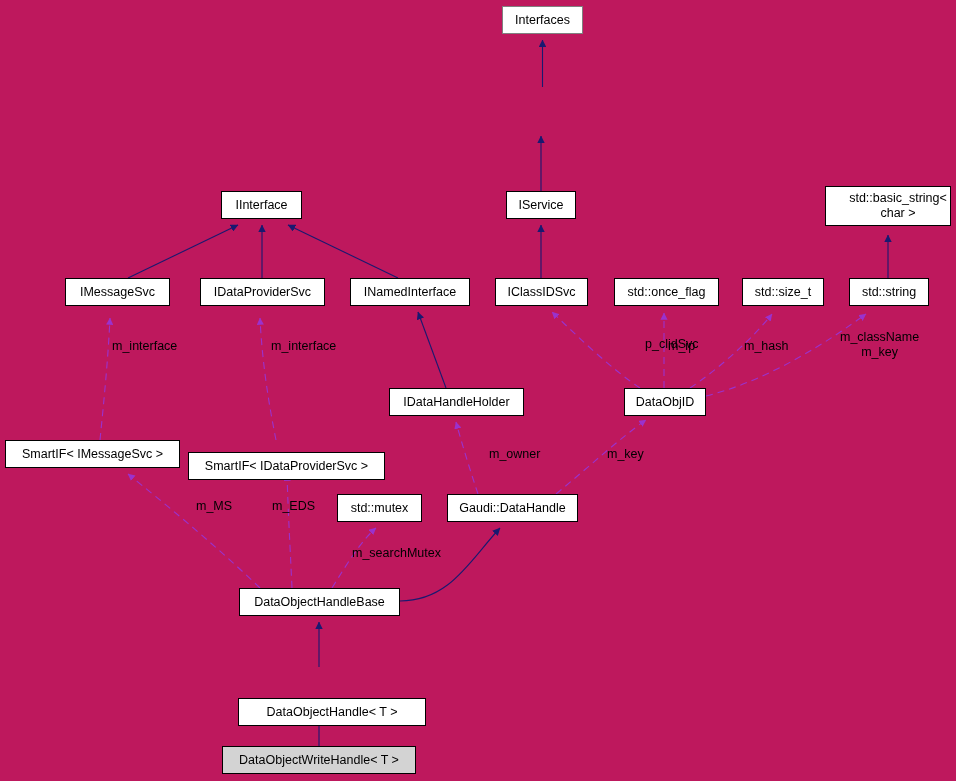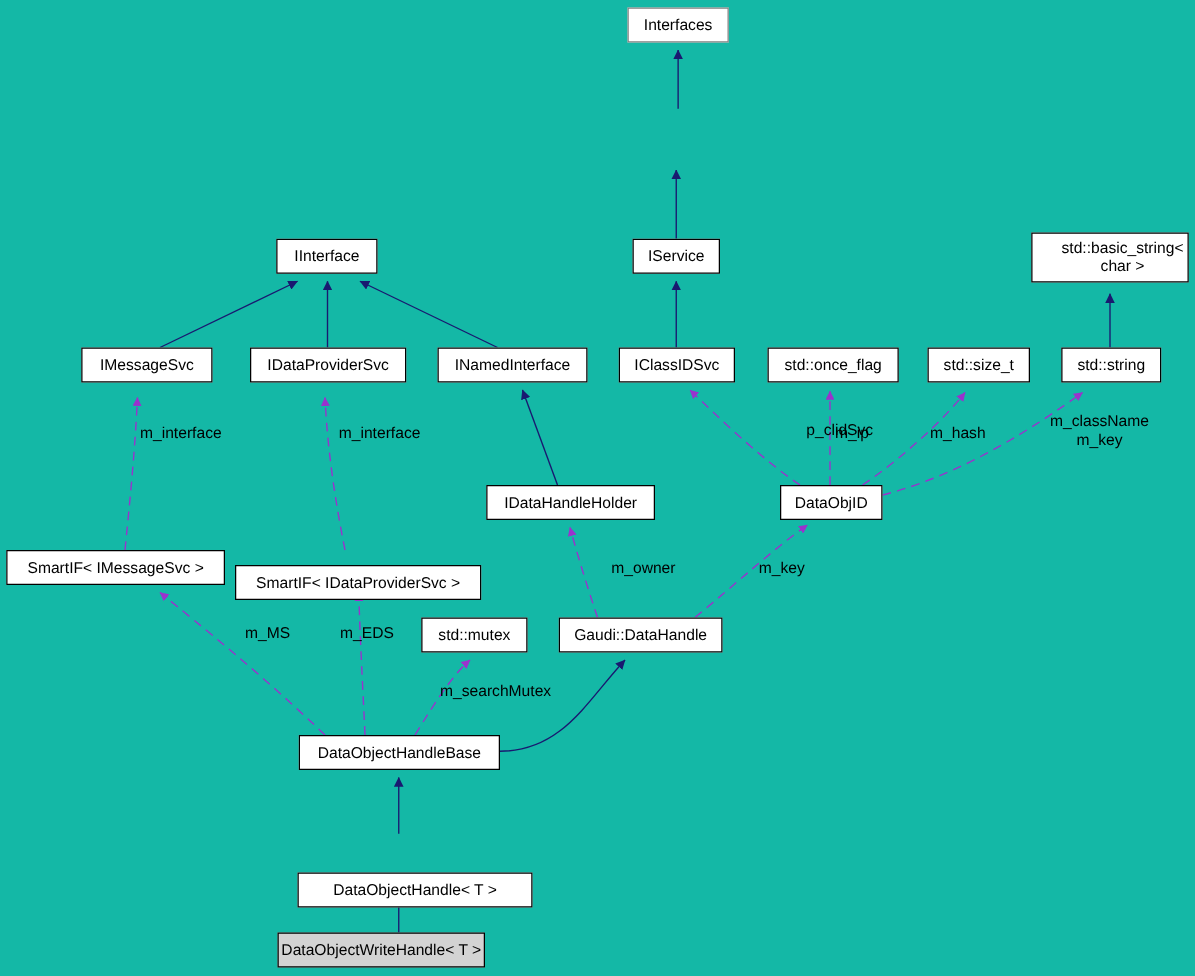--- a/index.html
+++ b/index.html
@@ -7,21 +7,21 @@
     padding: 0;
     background: #ffffff;
   }
   body {
     font-family: "Liberation Sans", sans-serif;
   }
   #diagram-root {
     position: relative;
     width: 956px;
     height: 781px;
-    background: #14b8a6;
+    background: #be185d;
     overflow: hidden;
   }
   #edge-layer {
     position: absolute;
     left: 0;
     top: 0;
     width: 956px;
     height: 781px;
   }
   .node {
@@ -132,21 +132,21 @@
   <div class="node" style="left:188px;top:452px;width:197px;height:28px;">SmartIF&lt; IDataProviderSvc &gt;</div>
 
   <div class="node" style="left:337px;top:494px;width:85px;height:28px;">std::mutex</div>
 
   <div class="node" style="left:239px;top:588px;width:161px;height:28px;">DataObjectHandleBase</div>
 
   <div class="node" style="left:447px;top:494px;width:131px;height:28px;">Gaudi::DataHandle</div>
 
   <div class="node" style="left:238px;top:698px;width:188px;height:28px;">DataObjectHandle&lt; T &gt;</div>
 
-  <div class="node filled" style="left:222px;top:746px;width:166px;height:28px;text-align:center;">DataObjectWriteHandle&lt; T &gt;</div>
+  <div class="node filled" style="left:222px;top:746px;width:194px;height:28px;text-align:center;">DataObjectWriteHandle&lt; T &gt;</div>
 
   <div class="edge-label" style="left:112px;top:339px;">m_interface</div>
 
   <div class="edge-label" style="left:271px;top:339px;">m_interface</div>
 
   <div class="edge-label" style="left:597px;top:337px;padding-left:48px;">p_clidSvc</div>
 
   <div class="edge-label" style="left:668px;top:339px;">m_ip</div>
 
   <div class="edge-label" style="left:744px;top:339px;">m_hash</div>

